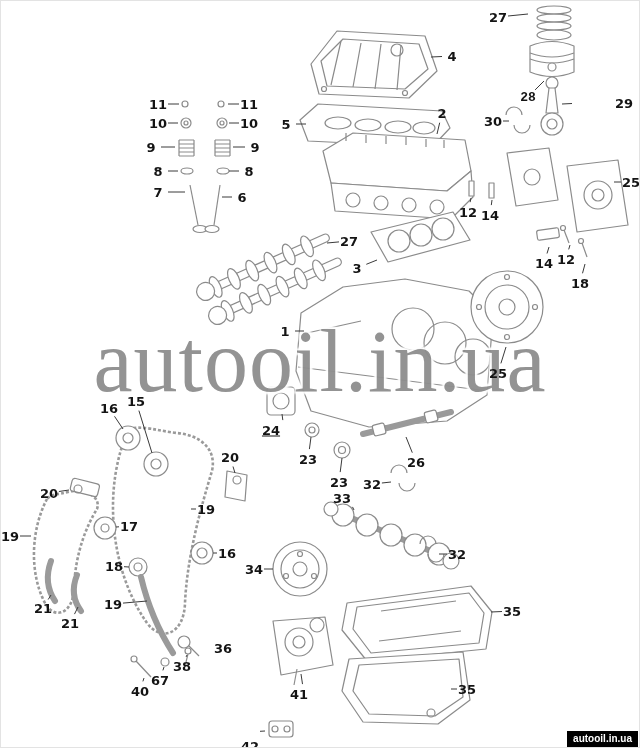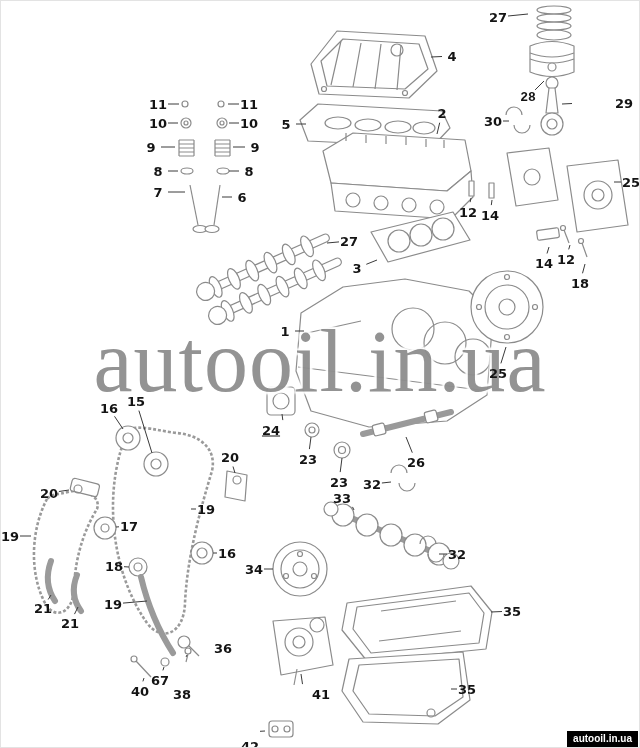--- a/index.html
+++ b/index.html
@@ -395,23 +395,23 @@
       <span class="callout" style="left: 226px; top: 552px;">16</span>
       <span class="callout" style="left: 341px; top: 497px;">33</span>
       <span class="callout" style="left: 371px; top: 483px;">32</span>
       <span class="callout" style="left: 456px; top: 553px;">32</span>
       <span class="callout" style="left: 253px; top: 568px;">34</span>
       <span class="callout" style="left: 42px; top: 607px;">21</span>
       <span class="callout" style="left: 69px; top: 622px;">21</span>
       <span class="callout" style="left: 112px; top: 603px;">19</span>
       <span class="callout" style="left: 511px; top: 610px;">35</span>
       <span class="callout" style="left: 198px; top: 647px; padding-left: 48px;">36</span>
-      <span class="callout" style="left: 181px; top: 665px; margin-top: 28px;">38</span>
+      <span class="callout" style="left: 181px; top: 665px;">38</span>
       <span class="callout" style="left: 159px; top: 679px;">67</span>
       <span class="callout" style="left: 139px; top: 690px;">40</span>
-      <span class="callout" style="left: 320px; top: 693px;">41</span>
+      <span class="callout" style="left: 298px; top: 693px;">41</span>
       <span class="callout" style="left: 466px; top: 688px;">35</span>
       <span class="callout" style="left: 249px; top: 731px; margin-top: 14px;">42</span>
     </div>
 
   <div class="badge">autooil.in.ua</div>
 
 </div>
 
 </body></html>

